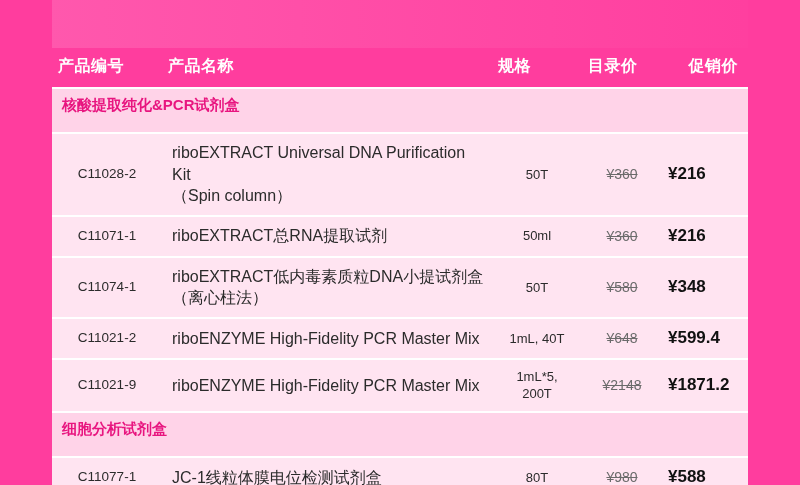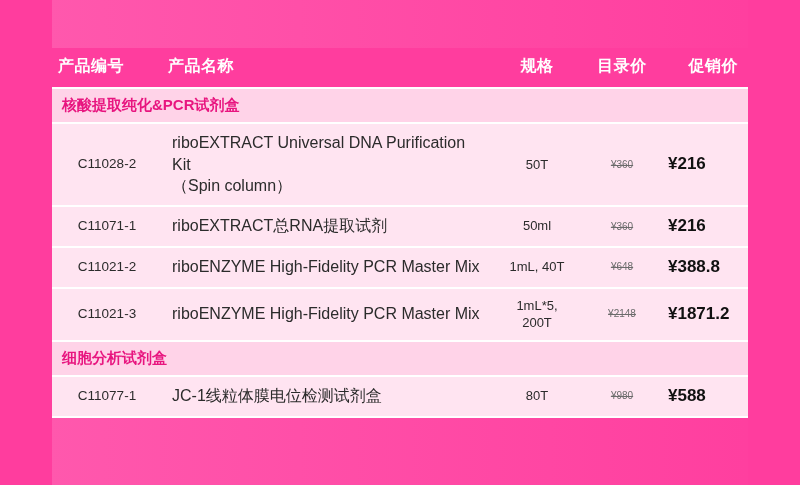--- a/index.html
+++ b/index.html
@@ -52,29 +52,29 @@
   thead th {
     background: #ff3d9e;
     color: #ffffff;
     font-size: 16px;
     font-weight: bold;
     padding: 8px 6px 10px 6px;
     text-align: left;
     letter-spacing: 0.5px;
     border-bottom: 2px solid #ffffff;
   }
-  thead th.center { text-align: center; }
+  thead th.center { text-align: left; }
   thead th.right  { text-align: right; padding-right: 10px; }
 
   tr.section td {
     background: #ffd3e8;
     color: #e8157f;
     font-weight: bold;
     font-size: 15px;
-    padding: 7px 6px 7px 10px;
+    padding: 7px 6px 17px 10px;
     border-bottom: 2px solid #ffffff;
   }
 
   tr.item td {
     background: #ffe4f1;
     font-size: 16px;
     color: #2b2b2b;
     padding: 8px 6px;
     border-bottom: 2px solid #ffffff;
     vertical-align: middle;
@@ -89,21 +89,21 @@
     padding-left: 10px;
   }
   tr.item td.spec {
     text-align: center;
     font-size: 13px;
   }
   tr.item td.listprice {
     text-align: center;
     color: #6b6b6b;
     text-decoration: line-through;
-    font-size: 10px;
+    font-size: 14px;
   }
   tr.item td.promo {
     text-align: left;
     padding-right: 12px;
     font-weight: bold;
     font-size: 17px;
     color: #111111;
     white-space: nowrap;
   }
   .nowrap { white-space: nowrap; }
@@ -154,33 +154,43 @@
           <td class="code">C11071-1</td>
           <td class="name">
             <div>riboEXTRACT总RNA提取试剂</div>
           </td>
           <td class="spec">50ml</td>
           <td class="listprice">¥360</td>
           <td class="promo">¥216</td>
         </tr>
 
 
+        <tr class="item">
+          <td class="code">C11074-1</td>
+          <td class="name">
+            <div>riboEXTRACT低内毒素质粒DNA小提试剂盒</div>
+            <div>（离心柱法）</div>
+          </td>
+          <td class="spec">50T</td>
+          <td class="listprice">¥580</td>
+          <td class="promo">¥348</td>
+        </tr>
 
         <tr class="item">
           <td class="code">C11021-2</td>
           <td class="name">
             <div>riboENZYME High-Fidelity PCR Master Mix</div>
           </td>
           <td class="spec nowrap">1mL, 40T</td>
           <td class="listprice">¥648</td>
-          <td class="promo">¥388.8</td>
-        </tr>
-
-        <tr class="item">
-          <td class="code">C11021-3</td>
+          <td class="promo">¥599.4</td>
+        </tr>
+
+        <tr class="item">
+          <td class="code">C11021-9</td>
           <td class="name">
             <div>riboENZYME High-Fidelity PCR Master Mix</div>
           </td>
           <td class="spec">
             <div>1mL*5,</div>
             <div>200T</div>
           </td>
           <td class="listprice">¥2148</td>
           <td class="promo">¥1871.2</td>
         </tr>

